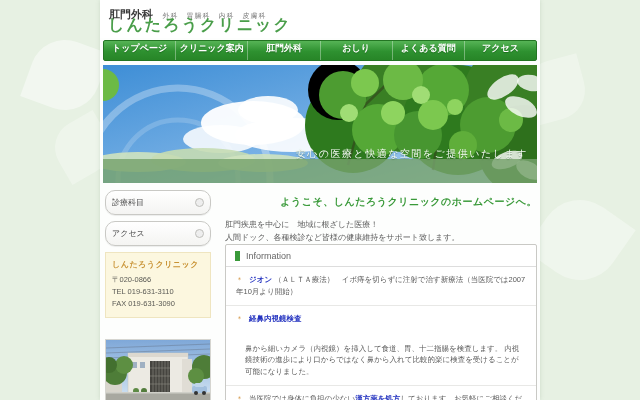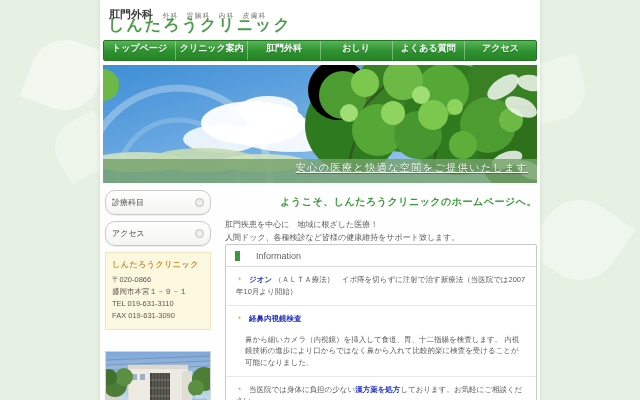--- a/index.html
+++ b/index.html
@@ -27,44 +27,44 @@
   .header-tel { position: absolute; right: 4px; top: 7px; font-size: 11px; font-weight: bold; color: #2e8b2e; padding: 0 6px 3px 20px; border-bottom: 1px solid #e2ece2; letter-spacing: .5px; }
 
   
   .nav { display: flex; height: 21px; margin: 2px 3px 0 3px; background: linear-gradient(#56b456, #2e9130 55%, #278527); border-radius: 2px; border: 1px solid #237523; }
   .nav-item { flex: 1; text-align: center; line-height: 15px; font-size: 9px; font-weight: bold; color: #fff; text-shadow: 0 1px 1px rgba(0,60,0,.4); border-left: 1px solid rgba(255,255,255,.35); cursor: pointer; }
   .nav-item:first-child { border-left: none; }
 
   
   .hero { position: relative; margin: 4px 3px 0 3px; height: 118px; }
   .hero svg { display: block; }
-  .hero-caption { position: absolute; right: 9px; bottom: 8px; font-size: 10px; letter-spacing: 1.5px; color: #f4faf2; text-shadow: 0 1px 1px rgba(40,80,40,.5); text-decoration: underline; }
+  .hero-caption { position: absolute; right: 9px; bottom: 22px; font-size: 10px; letter-spacing: 1.5px; color: #f4faf2; text-shadow: 0 1px 1px rgba(40,80,40,.5); }
 
   
   .content { display: flex; padding: 7px 3px 0 5px; }
   .sidebar { width: 106px; flex: none; }
   .side-btn { height: 25px; background: linear-gradient(#fff,#f4f4f2); border: 1px solid #c9c9c5; border-radius: 10px; margin-bottom: 6px; display: flex; align-items: center; justify-content: space-between; padding: 0 6px; font-size: 8px; color: #4a4a4a; cursor: pointer; box-shadow: 0 1px 1px rgba(0,0,0,.07); }
   .circle-icon { width: 9px; height: 9px; border: 1px solid #bfbfbb; border-radius: 50%; background: #eee; flex: none; }
   .address-box { margin-top: 4px; background: #fcf7df; border: 1px solid #efe5c0; padding: 6px 6px 7px 6px; font-size: 7.5px; color: #5a5a55; line-height: 1.6; }
   .address-name { color: #c89233; font-weight: bold; font-size: 8px; margin-bottom: 2px; letter-spacing: .5px; }
   .photo { margin-top: 21px; border: 1px solid #d5d5d0; }
   .photo svg { display: block; }
 
   .main { flex: 1; padding: 0 0 0 14px; }
   .welcome { color: #3a9a3a; font-weight: bold; font-size: 10px; margin: 5px 0 9px 0; letter-spacing: .5px; text-align: right; }
   .intro { font-size: 8px; color: #5a5a5a; line-height: 1.65; }
 
   .info-box { border: 1px solid #c9c9c5; border-radius: 2px; background: #fff; }
-  .info-header { display: flex; align-items: center; gap: 16px; padding: 6px 9px 5px 9px; border-bottom: 1px solid #ddd; color: #666; font-size: 9px; }
+  .info-header { display: flex; align-items: center; gap: 6px; padding: 6px 9px 5px 9px; border-bottom: 1px solid #ddd; color: #666; font-size: 9px; }
   .info-square { width: 5px; height: 10px; background: #3a9a3a; flex: none; }
   .info-item { padding: 7px 10px; border-bottom: 1px solid #e8e8e6; font-size: 7.5px; color: #5a5a5a; line-height: 1.55; }
   .info-item:last-child { border-bottom: none; }
   .bullet { color: #cf8a30; margin-right: 4px; font-size: 7px; }
   .ilink { color: #2433c0; font-weight: bold; text-decoration: none; cursor: pointer; }
-  .idesc { display: block; margin-top: 9px; padding-left: 9px; }
+  .idesc { display: block; margin-top: 18px; padding-left: 9px; }
 </style>
 </head>
 <body>
 
 <div class="bg-leaf l1"></div>
 <div class="bg-leaf l2"></div>
 <div class="bg-leaf l3"></div>
 <div class="bg-leaf l4"></div>
 
 <div class="column">
@@ -150,21 +150,20 @@
         <span>診療科目</span>
         <span class="circle-icon"></span>
       </div>
       <div class="side-btn">
         <span>アクセス</span>
         <span class="circle-icon"></span>
       </div>
       <div class="address-box">
         <div class="address-name">しんたろうクリニック</div>
         <div>〒020-0866</div>
-        <div>盛岡市本宮１－９－１</div>
         <div>TEL 019-631-3110</div>
         <div>FAX 019-631-3090</div>
       </div>
       <div class="photo">
         <svg width="104" height="63" viewBox="0 0 104 63">
           <defs>
             <linearGradient id="bsky" x1="0" y1="0" x2="0" y2="1">
               <stop offset="0" stop-color="#7fa8d8"></stop>
               <stop offset="1" stop-color="#d8e8f5"></stop>
             </linearGradient>

